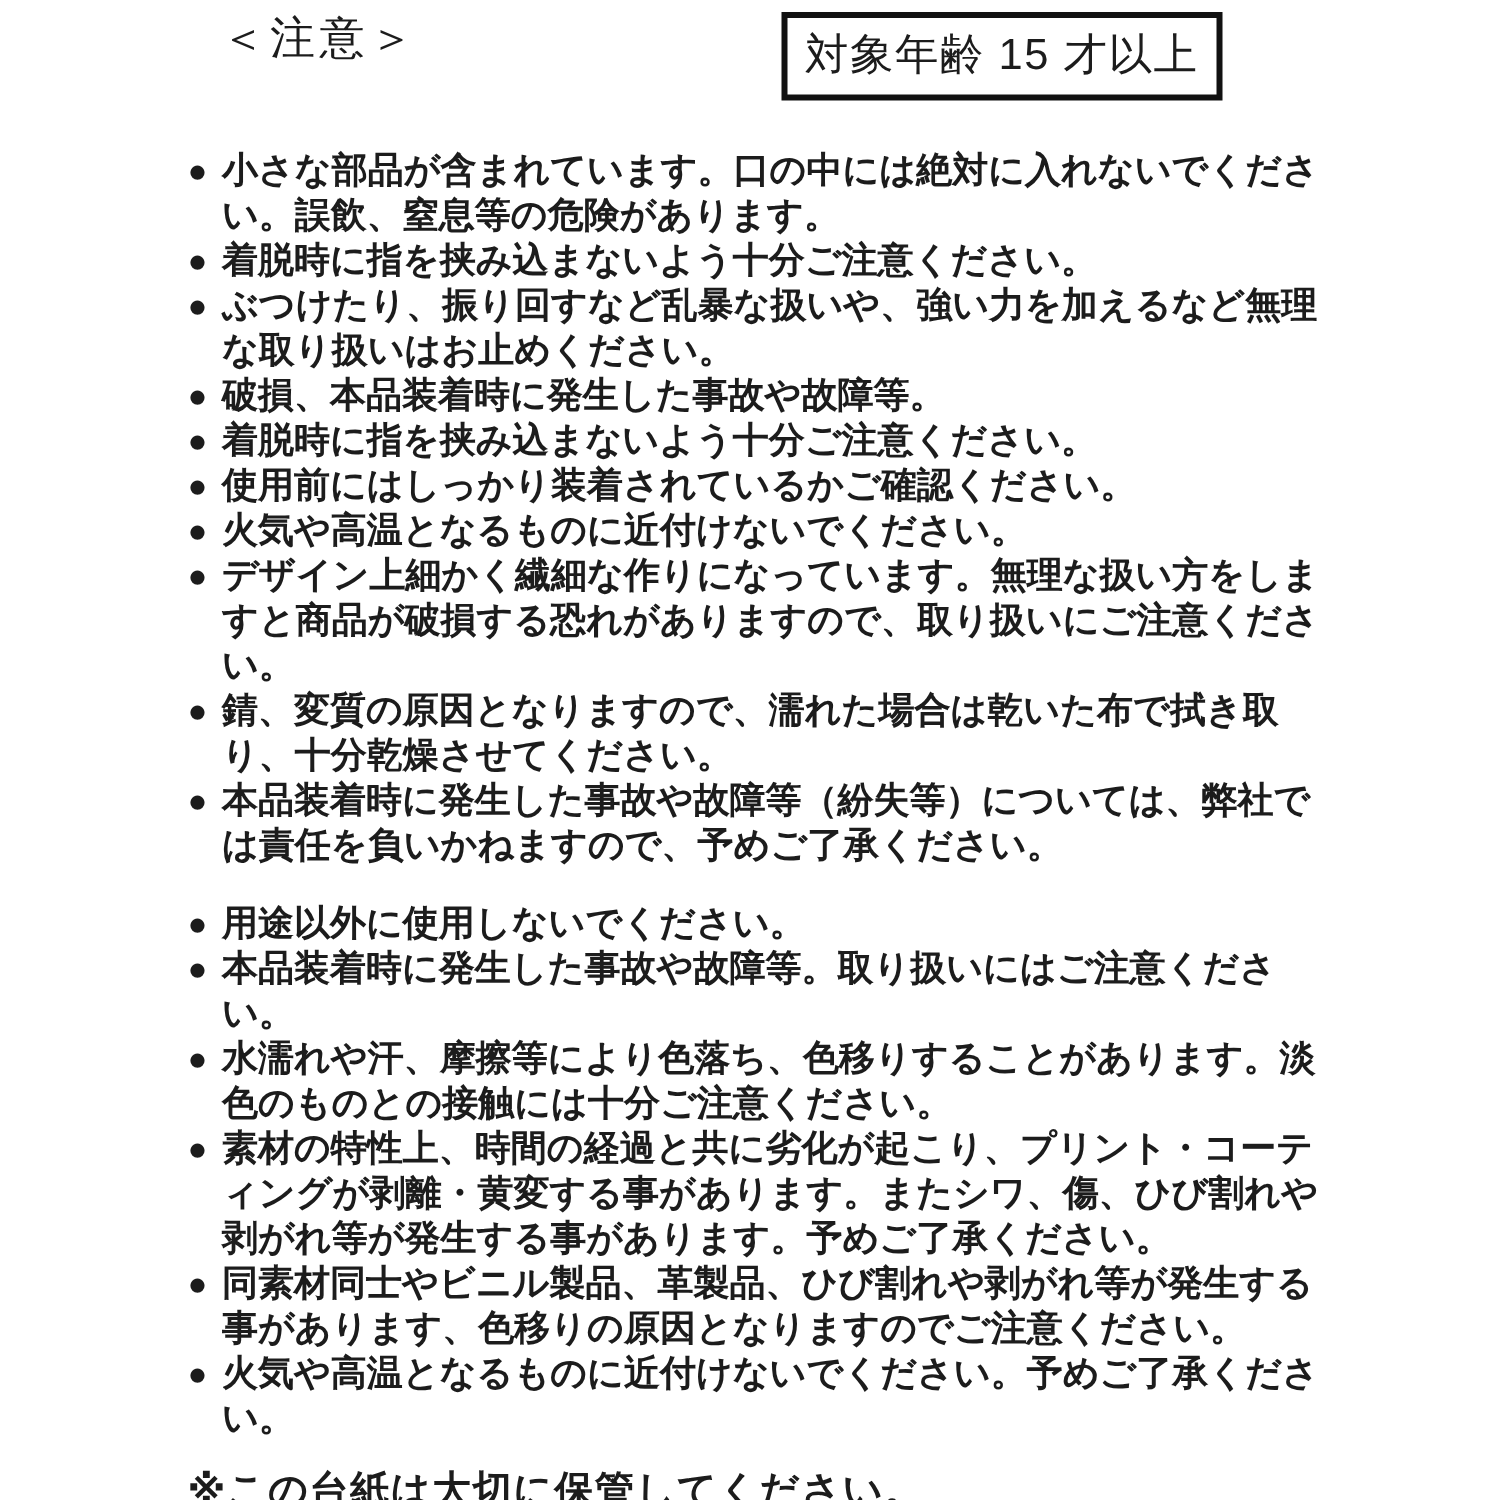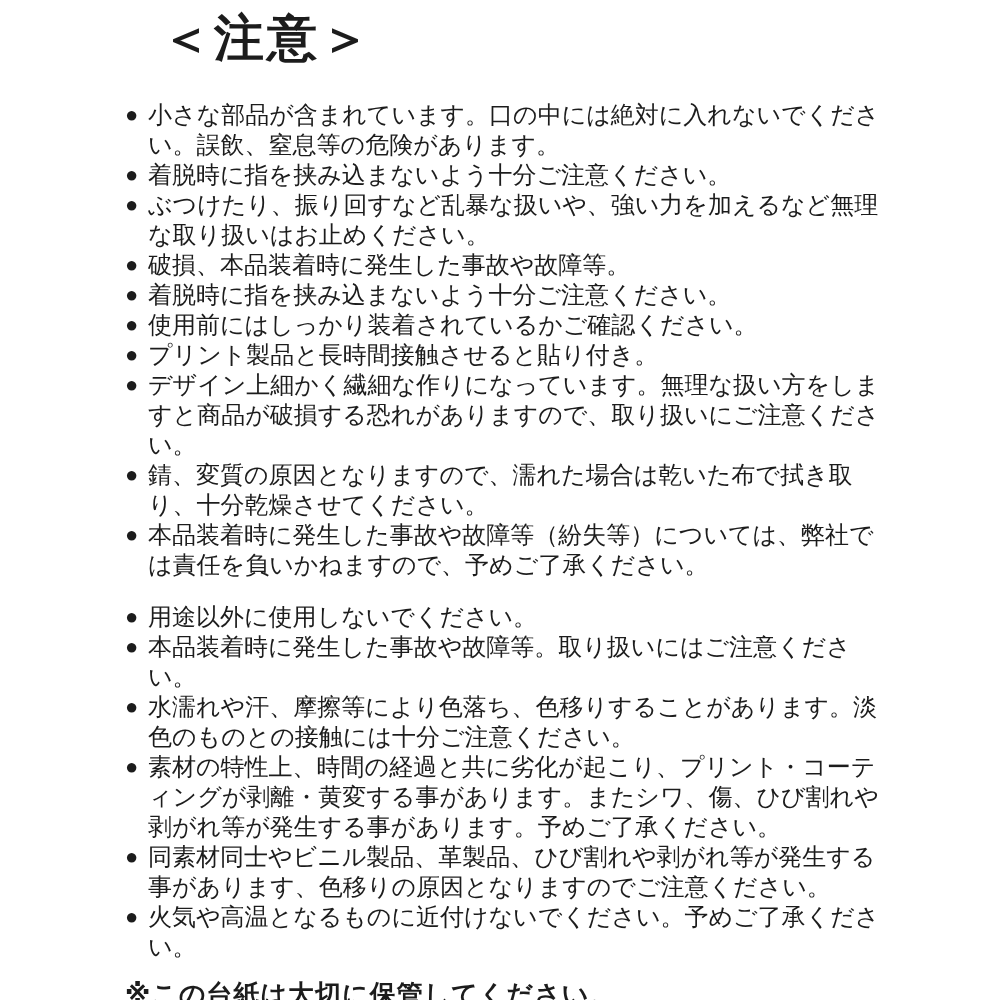--- a/index.html
+++ b/index.html
@@ -21,23 +21,23 @@
     top: 8px;
     width: 762px;
   }
   .header-row {
     display: flex;
     align-items: flex-start;
     justify-content: space-between;
     margin-bottom: 32px;
   }
   .title {
-    margin-left: 36px;
-    font-size: 50px;
-    font-weight: 700;
+    margin-left: 22px;
+    font-size: 30px;
+    font-weight: 400;
     letter-spacing: 3px;
     line-height: 1.2;
   }
   .age-box {
     margin-right: 72px;
     border: 4px solid #111111;
     padding: 5px 12px 6px 12px;
     font-size: 29px;
     font-weight: 500;
     letter-spacing: 1px;
@@ -55,38 +55,40 @@
     align-items: flex-start;
   }
   ul.warnings .bullet {
     flex: 0 0 23px;
     width: 23px;
     font-size: 22px;
     line-height: 30px;
   }
   ul.warnings .w-text {
     flex: 1 1 auto;
+    font-weight: bold;
   }
   .group-gap {
     height: 22px;
   }
   .notice {
     margin-top: 15px;
     font-size: 26px;
     font-weight: 700;
     letter-spacing: 1px;
   }
 </style>
 </head>
 <body>
 
 <div class="page">
 
   <div class="header-row">
     <div class="title">＜注意＞</div>
+    <div class="age-box">対象年齢 15 才以上</div>
   </div>
 
   <ul class="warnings">
     <li>
       <span class="bullet">●</span>
       <span class="w-text">小さな部品が含まれています。口の中には絶対に入れないでください。誤飲、窒息等の危険があります。</span>
     </li>
     <li>
       <span class="bullet">●</span>
       <span class="w-text">着脱時に指を挟み込まないよう十分ご注意ください。</span>
@@ -102,21 +104,21 @@
     <li>
       <span class="bullet">●</span>
       <span class="w-text">着脱時に指を挟み込まないよう十分ご注意ください。</span>
     </li>
     <li>
       <span class="bullet">●</span>
       <span class="w-text">使用前にはしっかり装着されているかご確認ください。</span>
     </li>
     <li>
       <span class="bullet">●</span>
-      <span class="w-text">プリント製品と長時間接触させると貼り付き。</span>
+      <span class="w-text">火気や高温となるものに近付けないでください。</span>
     </li>
     <li>
       <span class="bullet">●</span>
       <span class="w-text">デザイン上細かく繊細な作りになっています。無理な扱い方をしますと商品が破損する恐れがありますので、取り扱いにご注意ください。</span>
     </li>
     <li>
       <span class="bullet">●</span>
       <span class="w-text">錆、変質の原因となりますので、濡れた場合は乾いた布で拭き取り、十分乾燥させてください。</span>
     </li>
     <li>

